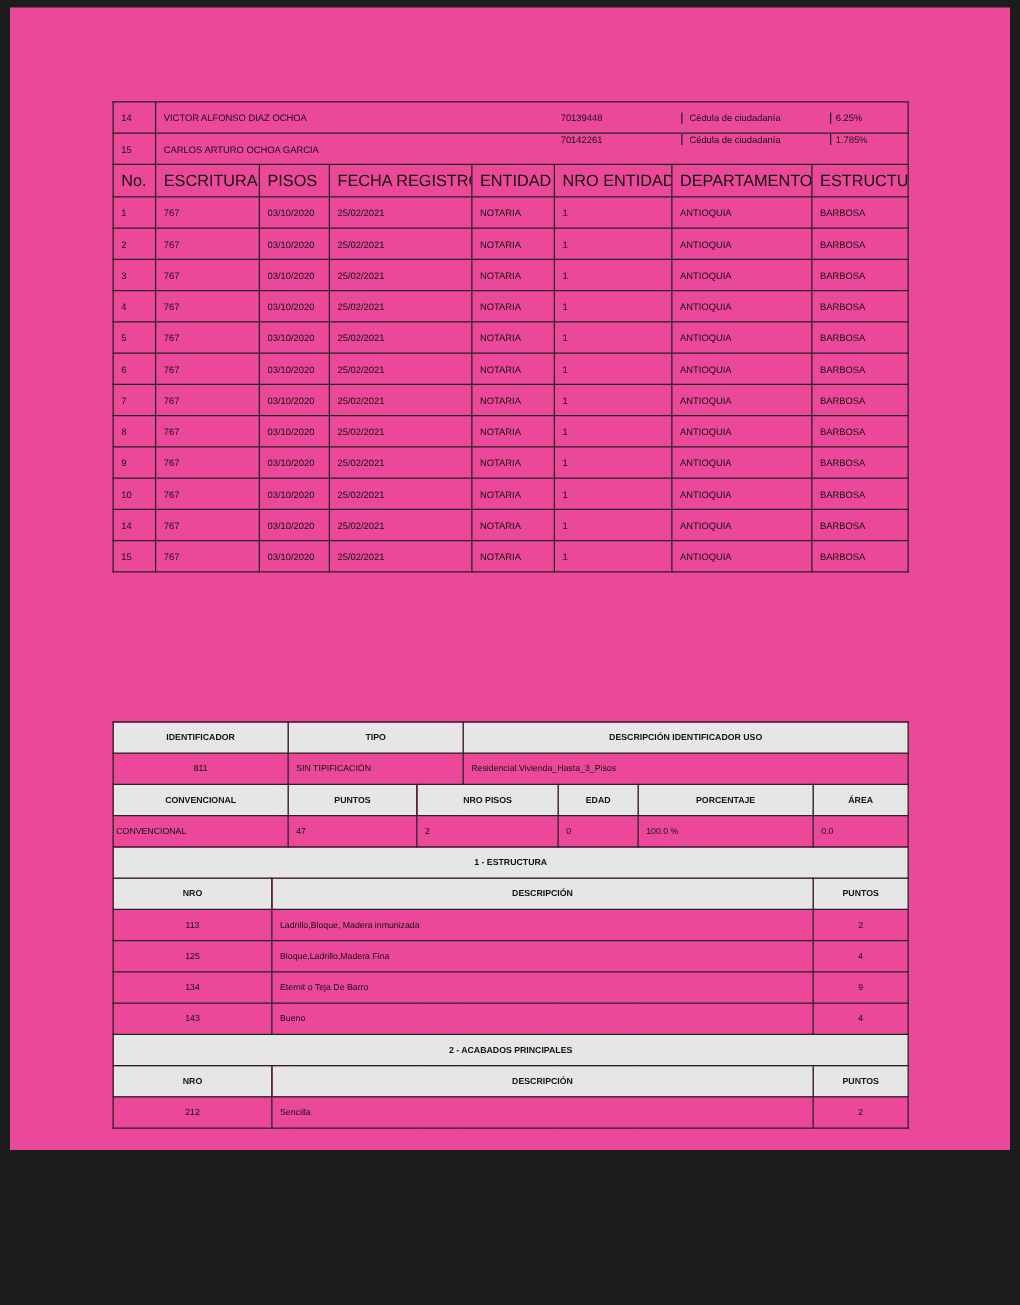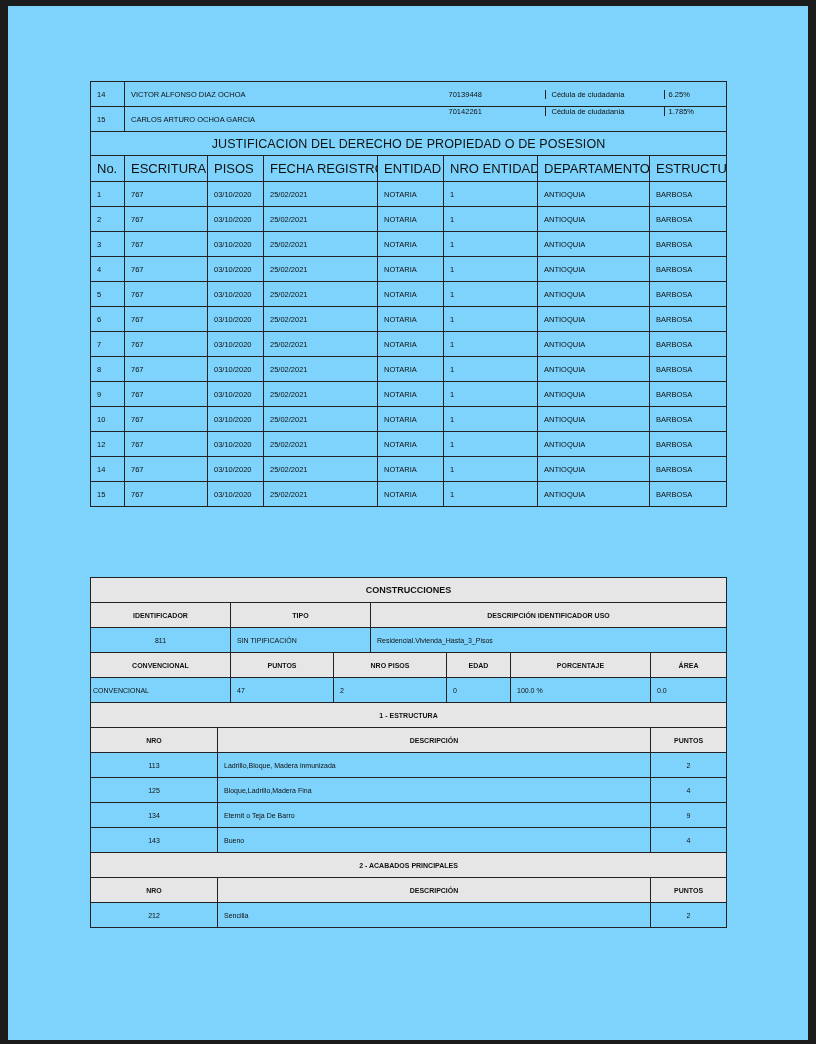--- a/index.html
+++ b/index.html
@@ -7,22 +7,22 @@
     width: 816px; height: 1044px;
     background: #1c1c1c;
     position: relative;
     overflow: hidden;
     font-family: "Liberation Sans", sans-serif;
     color: #111;
   }
   .page {
     position: absolute;
     left: 8px; top: 6px;
-    width: 800px; height: 1034px;
-    background: #7dd3fc;
+    width: 800px; height: 914px;
+    background: #ec4899;
   }
   table {
     border-collapse: collapse;
     table-layout: fixed;
     position: absolute;
   }
   td, th {
     border: 1.3px solid #222;
     padding: 0 6px;
     overflow: hidden;
@@ -83,23 +83,20 @@
       <td colspan="3" style="padding:0;border-left:none">
         <div style="display:flex;height:24px;align-items:flex-start">
           <div style="width:0;border-left:1.3px solid #222"></div>
           <div style="width:96px;padding-left:4px;display:flex;align-items:center;border-right:1.3px solid #222">70142261</div>
           <div style="width:112px;padding-left:6px;display:flex;align-items:center;border-right:1.3px solid #222">Cédula de ciudadanía</div>
           <div style="flex:1;padding-left:4px;display:flex;align-items:center">1.785%</div>
         </div>
       </td>
     </tr>
 
-    <tr class="title-row">
-      <td colspan="8">JUSTIFICACION DEL DERECHO DE PROPIEDAD O DE POSESION</td>
-    </tr>
 
     <tr class="head-row">
       <td>No.</td>
       <td>ESCRITURA</td>
       <td>PISOS</td>
       <td>FECHA REGISTRO</td>
       <td>ENTIDAD</td>
       <td>NRO ENTIDAD</td>
       <td>DEPARTAMENTO</td>
       <td>ESTRUCTURA</td>
@@ -192,30 +189,20 @@
           <td>767</td>
           <td>03/10/2020</td>
           <td>25/02/2021</td>
           <td>NOTARIA</td>
           <td>1</td>
           <td>ANTIOQUIA</td>
           <td>BARBOSA</td>
         </tr>
         <tr class="data-row">
           <td>10</td>
-          <td>767</td>
-          <td>03/10/2020</td>
-          <td>25/02/2021</td>
-          <td>NOTARIA</td>
-          <td>1</td>
-          <td>ANTIOQUIA</td>
-          <td>BARBOSA</td>
-        </tr>
-        <tr class="data-row">
-          <td>12</td>
           <td>767</td>
           <td>03/10/2020</td>
           <td>25/02/2021</td>
           <td>NOTARIA</td>
           <td>1</td>
           <td>ANTIOQUIA</td>
           <td>BARBOSA</td>
         </tr>
         <tr class="data-row">
           <td>14</td>
@@ -247,23 +234,20 @@
         <col style="width:103px">
         <col style="width:37px">
       <col style="width:76px">
         <col style="width:64px">
         <col style="width:89px">
         <col style="width:51px">
         <col style="width:76px">
     </colgroup>
 
     <tbody>
-        <tr>
-      <td colspan="9" class="gray big">CONSTRUCCIONES</td>
-    </tr>
 
     <tr>
       <td colspan="2" class="gray">IDENTIFICADOR</td>
       <td colspan="2" class="gray">TIPO</td>
       <td colspan="5" class="gray">DESCRIPCIÓN IDENTIFICADOR USO</td>
     </tr>
     <tr>
       <td colspan="2" class="center">811</td>
       <td colspan="2">SIN TIPIFICACIÓN</td>
       <td colspan="5">Residencial.Vivienda_Hasta_3_Pisos</td>

